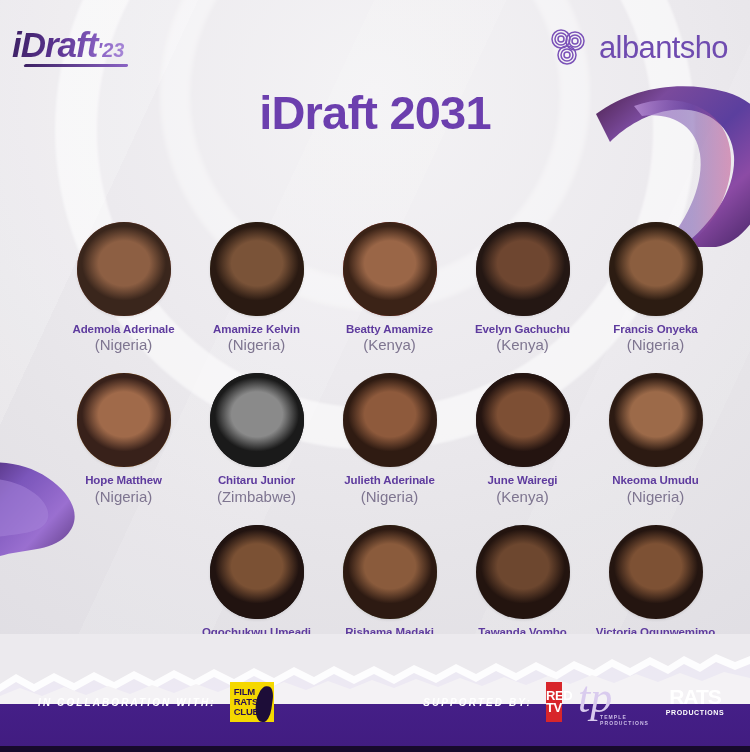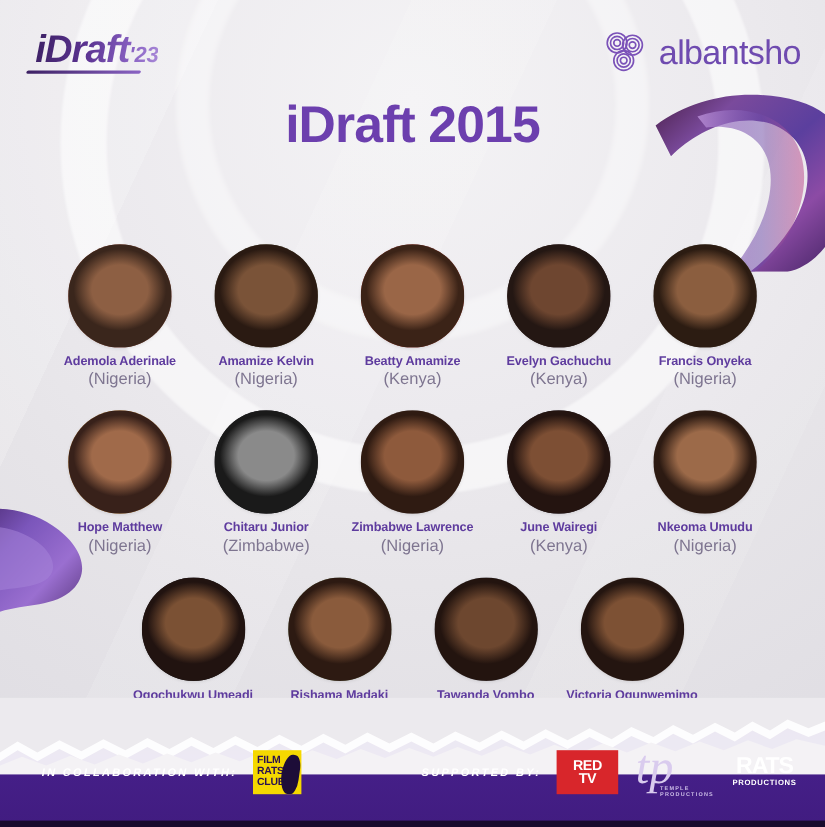--- a/index.html
+++ b/index.html
@@ -35,21 +35,21 @@
   }
   .bg-grain {
     position:absolute; inset:0;
     background:
       linear-gradient(115deg, rgba(255,255,255,.35) 0 18%, rgba(0,0,0,0) 18% 34%, rgba(255,255,255,.22) 34% 46%, rgba(0,0,0,0) 46% 70%, rgba(255,255,255,.18) 70% 83%, rgba(0,0,0,0) 83%);
     opacity:.55; pointer-events:none;
   }
 
   
   .logo-idraft {
-    position:absolute; left:32px; top:27px;
+    position:absolute; left:12px; top:27px;
     font-size:35px; font-weight:bold; font-style:italic;
     letter-spacing:-1px; line-height:1;
     background:linear-gradient(100deg,#3c2063 0%,#5b3391 42%,#8a63c4 78%,#a98ad8 100%);
     -webkit-background-clip:text; background-clip:text;
     color:transparent;
     -webkit-text-fill-color:transparent;
   }
   .logo-idraft .yr {
     font-size:20px; letter-spacing:0;
   }
@@ -89,21 +89,21 @@
     color:#6c3fae;
     font-size:47px; font-weight:bold;
     line-height:1.07; letter-spacing:-.8px;
   }
 
   
   .grid {
     position:absolute; left:28px; top:222px; width:694px;
   }
   .grid-row {
-    display:flex; justify-content:center;
+    display:flex; justify-content:flex-end;
     margin-bottom:20px;
   }
   .person { width:133px; text-align:center; }
   .avatar {
     width:94px; height:94px; border-radius:50%;
     margin:0 auto 7px auto;
     overflow:hidden; position:relative;
     background:#b9b3bd;
     box-shadow:0 1px 3px rgba(0,0,0,.10);
   }
@@ -151,22 +151,22 @@
     line-height:1.08; letter-spacing:-.2px;
   }
   .filmrats .blob {
     position:absolute; right:2px; top:4px; width:16px; height:36px;
     background:#1d0d38; border-radius:60% 40% 45% 55%;
     transform:rotate(8deg);
   }
   .spacer { flex:1 1 auto; }
   .sup-group { display:flex; align-items:center; gap:16px; }
   .redtv {
-    width:56px; height:40px; background:#d8262b;
-    display:flex; flex-direction:column; align-items:center; justify-content:center;
+    width:16px; height:40px; background:#d8262b;
+    display:flex; flex-direction:column; align-items:flex-start; justify-content:center;
   }
   .redtv span { color:#fff; font-size:13px; font-weight:bold; line-height:.96; letter-spacing:-.4px; }
   .temple { width:64px; height:52px; position:relative; }
   .temple .tp { font-size:44px; color:#d9cbee; font-style:italic; font-family:"Liberation Serif", serif; line-height:1; }
   .temple .cap {
     font-size:5px; color:#cbbce6; letter-spacing:1.1px; line-height:1.25;
     position:absolute; left:22px; bottom:2px; font-weight:bold;
   }
   .suss { width:74px; text-align:center; }
   .suss .big { color:#fff; font-size:21px; font-weight:bold; letter-spacing:-1px; line-height:.9; }
@@ -229,21 +229,21 @@
           <circle cx="28" cy="15" r="3"></circle>
         <circle cx="20" cy="29" r="9"></circle>
           <circle cx="20" cy="29" r="6"></circle>
           <circle cx="20" cy="29" r="3"></circle>
       </g>
     </svg>
     <span class="word">albantsho</span>
   </div>
 
   <div class="headline">
-    <div>iDraft 2015</div>
+    <div>iDraft 2031</div>
   </div>
 
   <div class="grid">
       <div class="grid-row">
         <div class="person">
           <div class="avatar">
             <div class="face" style="background: radial-gradient(52% 46% at 50% 44%, rgb(141, 95, 67) 0%, rgb(141, 95, 67) 52%, rgb(58, 38, 28) 86%, rgb(58, 38, 28) 100%), linear-gradient(160deg, rgb(169, 97, 74) 0%, rgb(169, 97, 74) 100%);"></div>
           </div>
           <div class="p-name">Ademola Aderinale</div>
           <div class="p-country">(Nigeria)</div>
@@ -289,21 +289,21 @@
           <div class="avatar">
             <div class="face" style="background: radial-gradient(52% 46% at 50% 44%, rgb(138, 138, 138) 0%, rgb(138, 138, 138) 52%, rgb(26, 26, 26) 86%, rgb(26, 26, 26) 100%), linear-gradient(160deg, rgb(17, 17, 17) 0%, rgb(17, 17, 17) 100%);"></div>
           </div>
           <div class="p-name">Chitaru Junior</div>
           <div class="p-country">(Zimbabwe)</div>
         </div>
         <div class="person">
           <div class="avatar">
             <div class="face" style="background: radial-gradient(52% 46% at 50% 44%, rgb(142, 90, 60) 0%, rgb(142, 90, 60) 52%, rgb(47, 27, 18) 86%, rgb(47, 27, 18) 100%), linear-gradient(160deg, rgb(155, 146, 137) 0%, rgb(155, 146, 137) 100%);"></div>
           </div>
-          <div class="p-name">Zimbabwe Lawrence</div>
+          <div class="p-name">Julieth Aderinale</div>
           <div class="p-country">(Nigeria)</div>
         </div>
         <div class="person">
           <div class="avatar">
             <div class="face" style="background: radial-gradient(52% 46% at 50% 44%, rgb(125, 79, 52) 0%, rgb(125, 79, 52) 52%, rgb(36, 20, 16) 86%, rgb(36, 20, 16) 100%), linear-gradient(160deg, rgb(47, 42, 48) 0%, rgb(47, 42, 48) 100%);"></div>
           </div>
           <div class="p-name">June Wairegi</div>
           <div class="p-country">(Kenya)</div>
         </div>
         <div class="person">

